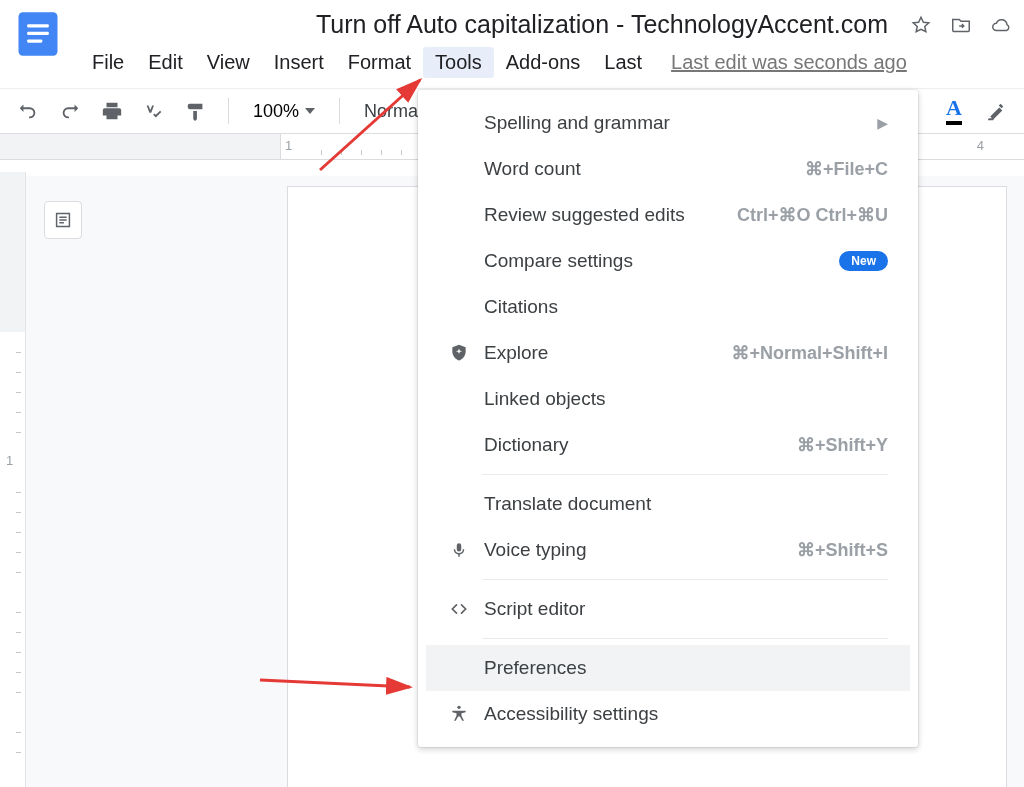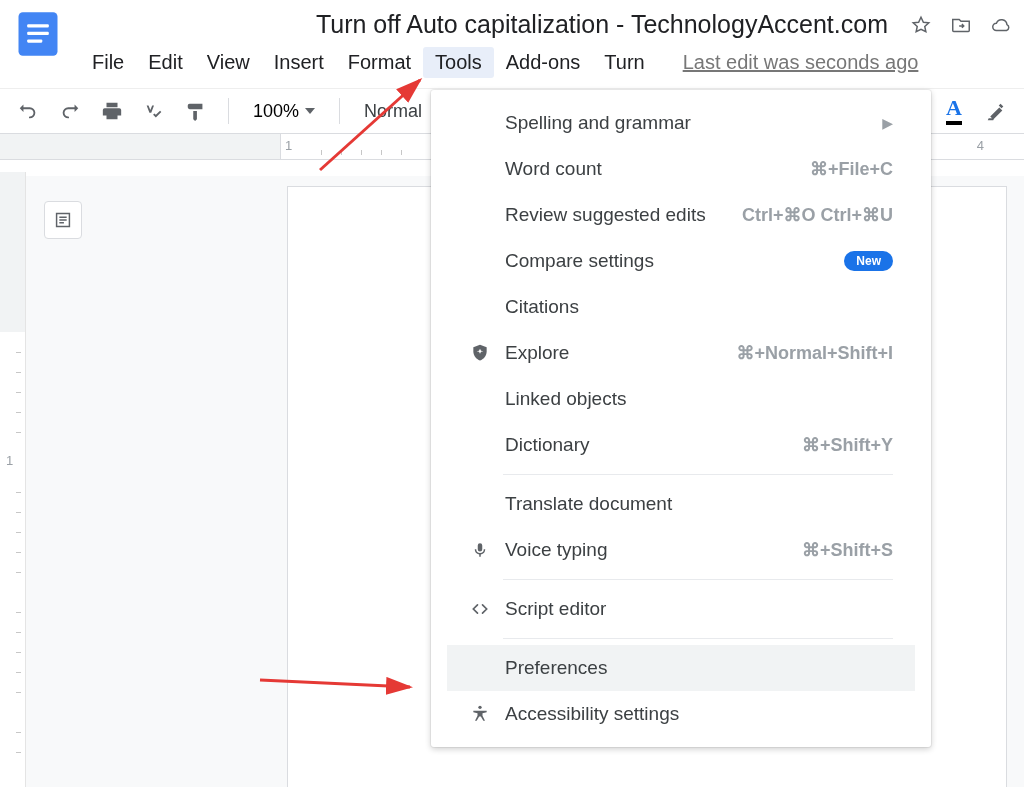--- a/index.html
+++ b/index.html
@@ -59,21 +59,21 @@
     font-size: 20px;
     color: #202124;
   }
   .menubar .item {
     padding: 4px 12px;
     border-radius: 3px;
     cursor: pointer;
   }
   .menubar .item.active { background: #e8eef9; }
   .last-edit {
-    margin-left: 26px;
+    margin-left: 17px;
     color: #777;
     text-decoration: underline;
     font-size: 20px;
     cursor: pointer;
   }
 
   
   .toolbar {
     margin-top: 10px;
     height: 46px;
@@ -197,23 +197,22 @@
 
   
   .dropdown {
     position: absolute;
     left: 418px;
     top: 90px;
     width: 500px;
     background: #fff;
     border-radius: 3px;
     box-shadow: 0 2px 6px rgba(0,0,0,.2), 0 0 0 1px rgba(0,0,0,.05);
-    padding: 10px 16px;
+    padding: 10px 8px;
     z-index: 50;
-    margin-left: 13px;
   }
   .dd-item {
     display:flex; align-items:center;
     height:46px;
     padding: 0 22px 0 22px;
     font-size:19px;
     color:#3c4043;
     cursor:pointer;
     gap: 14px;
   }
@@ -289,21 +288,21 @@
       </div>
     </div>
     <div class="menubar">
       <span class="item">File</span>
       <span class="item">Edit</span>
       <span class="item">View</span>
       <span class="item">Insert</span>
       <span class="item">Format</span>
       <span class="item active">Tools</span>
       <span class="item">Add-ons</span>
-      <span class="item">Turn</span>
+      <span class="item">Last</span>
       <span class="last-edit">Last edit was seconds ago</span>
     </div>
   </div>
 </div>
 
 <div class="toolbar">
   <span class="tb-btn">
     <svg viewBox="0 0 24 24" width="22" height="22">
         <path fill="none" stroke="#5f6368" stroke-width="2" stroke-linecap="round" d="M6 9h8a5 5 0 1 1 0 10"></path>
         <path fill="#5f6368" d="M3 9l4-4v8Z"></path>

